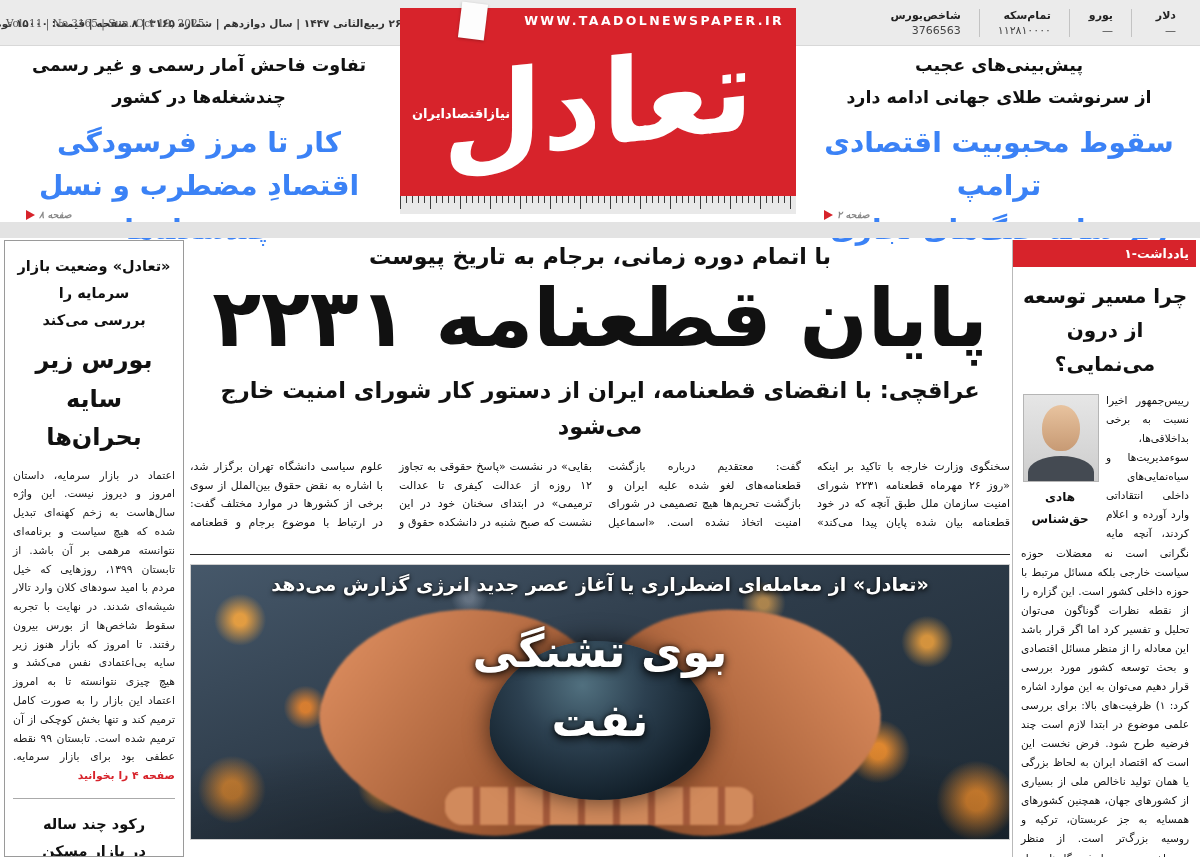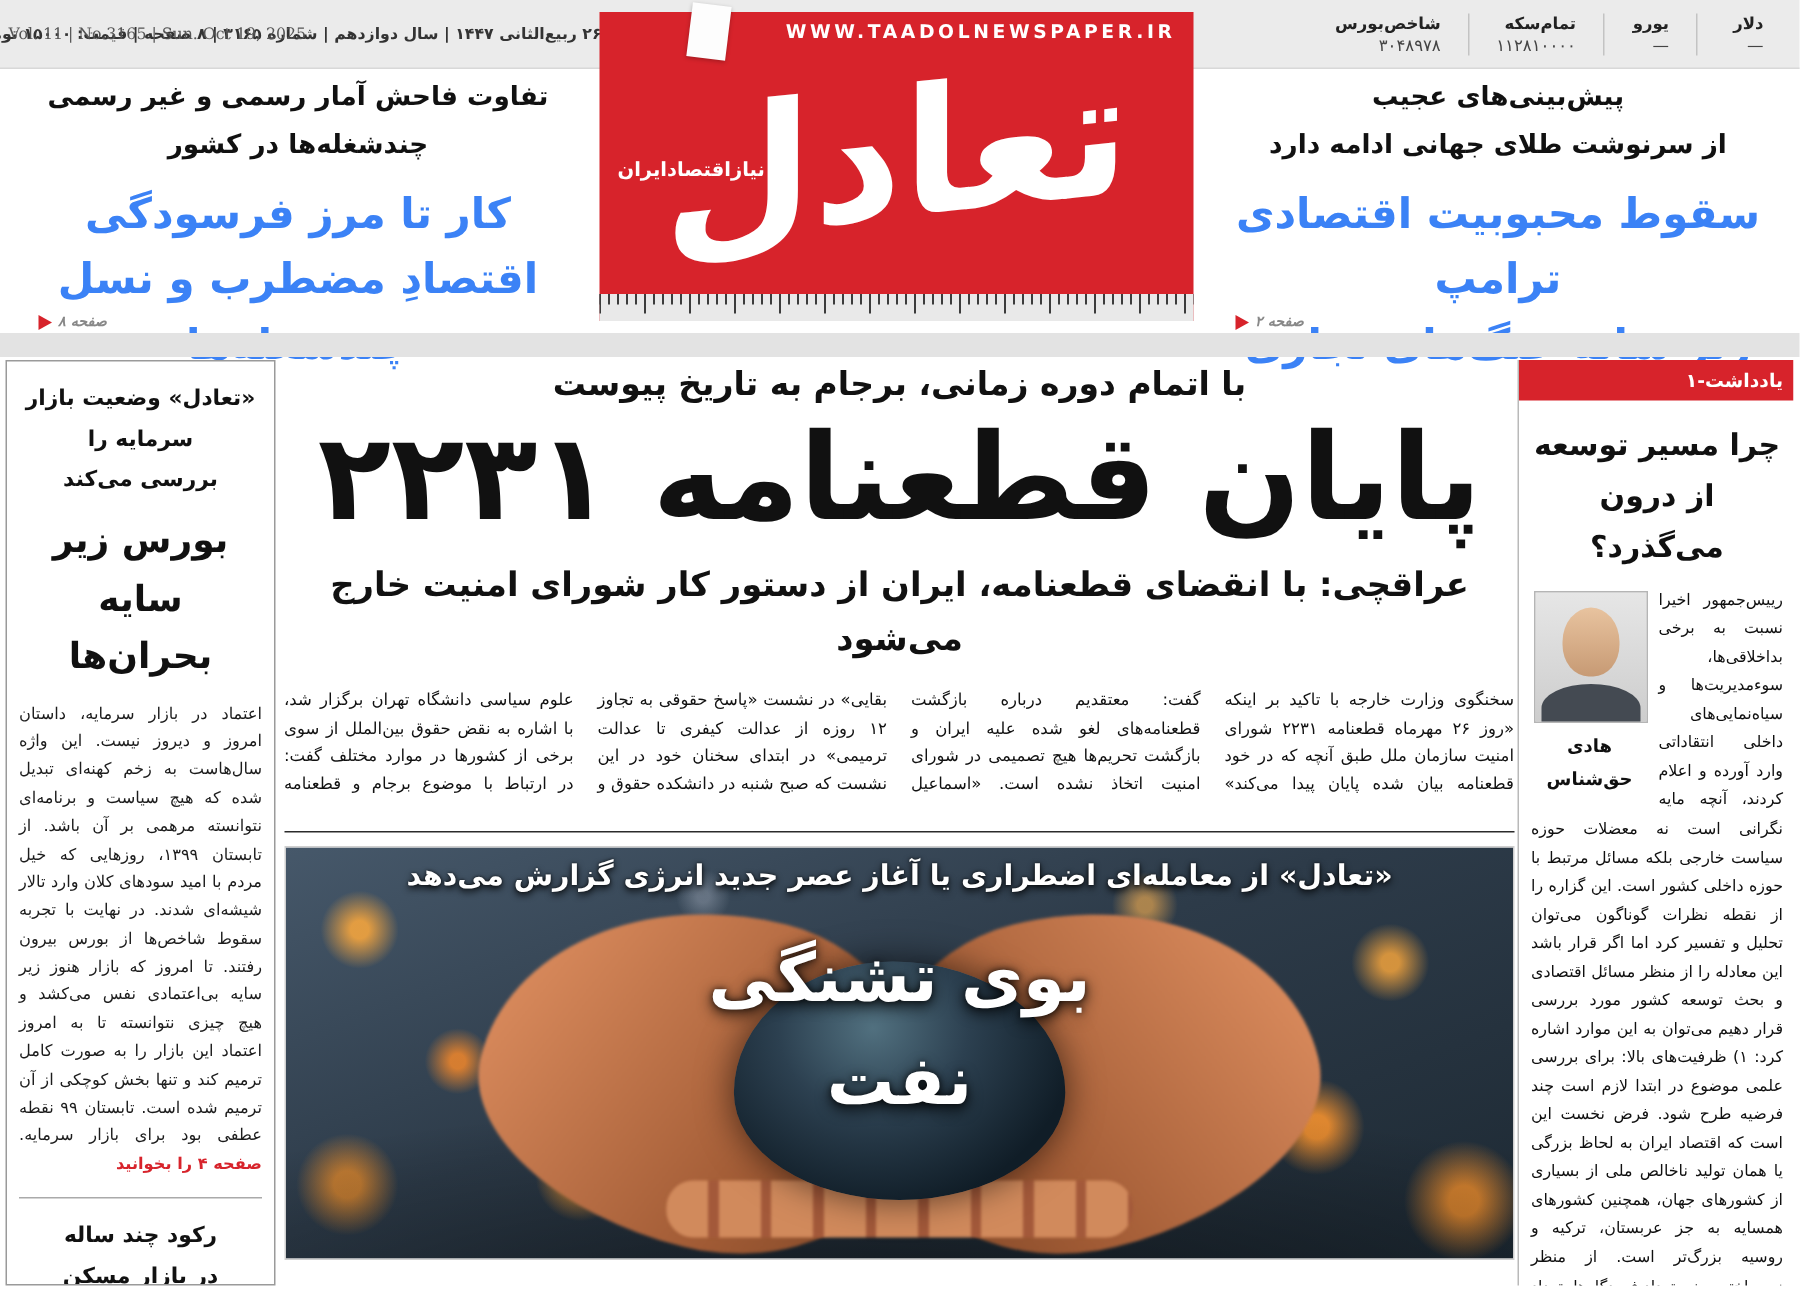--- a/index.html
+++ b/index.html
@@ -109,21 +109,21 @@
       <div class="mitem">
         <div class="mlabel">یورو</div>
         <div class="mvalue">—</div>
       </div>
       <div class="mitem">
         <div class="mlabel">تمام‌سکه</div>
         <div class="mvalue">۱۱۲۸۱۰۰۰۰</div>
       </div>
       <div class="mitem">
         <div class="mlabel">شاخص‌بورس</div>
-        <div class="mvalue">۳۰۴۸۹۷۸</div>
+        <div class="mvalue">3766563</div>
       </div>
     </div>
     <div class="date-fa">یکشنبه ۲۷ مهر ۱۴۰۴ | ۲۶ ربیع‌الثانی ۱۴۴۷ | سال دوازدهم | شماره ۳۱۶۵ | ۸ صفحه | قیمت: ۱۵۰۰۰ تومان</div>
     <div class="vol-en">Vol. 11 | No.3165 | Sun. Oct 19, 2025</div>
   </div>
 
   <div class="masthead">
     <div class="mh-ribbon"></div>
     <div class="mh-url">WWW.TAADOLNEWSPAPER.IR</div>
     <div class="mh-logo">تعادل</div>
@@ -211,21 +211,21 @@
         <div>نفت</div>
       </div>
 
     </div>
   </div>
 
   <div class="col-note">
     <div class="note-band">یادداشت-۱</div>
     <div class="note-title">
       <div>چرا مسیر توسعه</div>
-      <div>از درون می‌گذرد؟</div>
+      <div>از درون می‌نمایی؟</div>
     </div>
     <div class="note-body">
       <div class="note-float">
         <div class="avatar">
           <div class="av-head"></div>
           <div class="av-suit"></div>
         </div>
         <div class="author">هادی حق‌شناس</div>
       </div>
       <span>رییس‌جمهور اخیرا نسبت به برخی بداخلاقی‌ها، سوءمدیریت‌ها و سیاه‌نمایی‌های داخلی انتقاداتی وارد آورده و اعلام کردند، آنچه مایه نگرانی است نه معضلات حوزه سیاست خارجی بلکه مسائل مرتبط با حوزه داخلی کشور است. این گزاره را از نقطه نظرات گوناگون می‌توان تحلیل و تفسیر کرد اما اگر قرار باشد این معادله را از منظر مسائل اقتصادی و بحث توسعه کشور مورد بررسی قرار دهیم می‌توان به این موارد اشاره کرد:</span>

